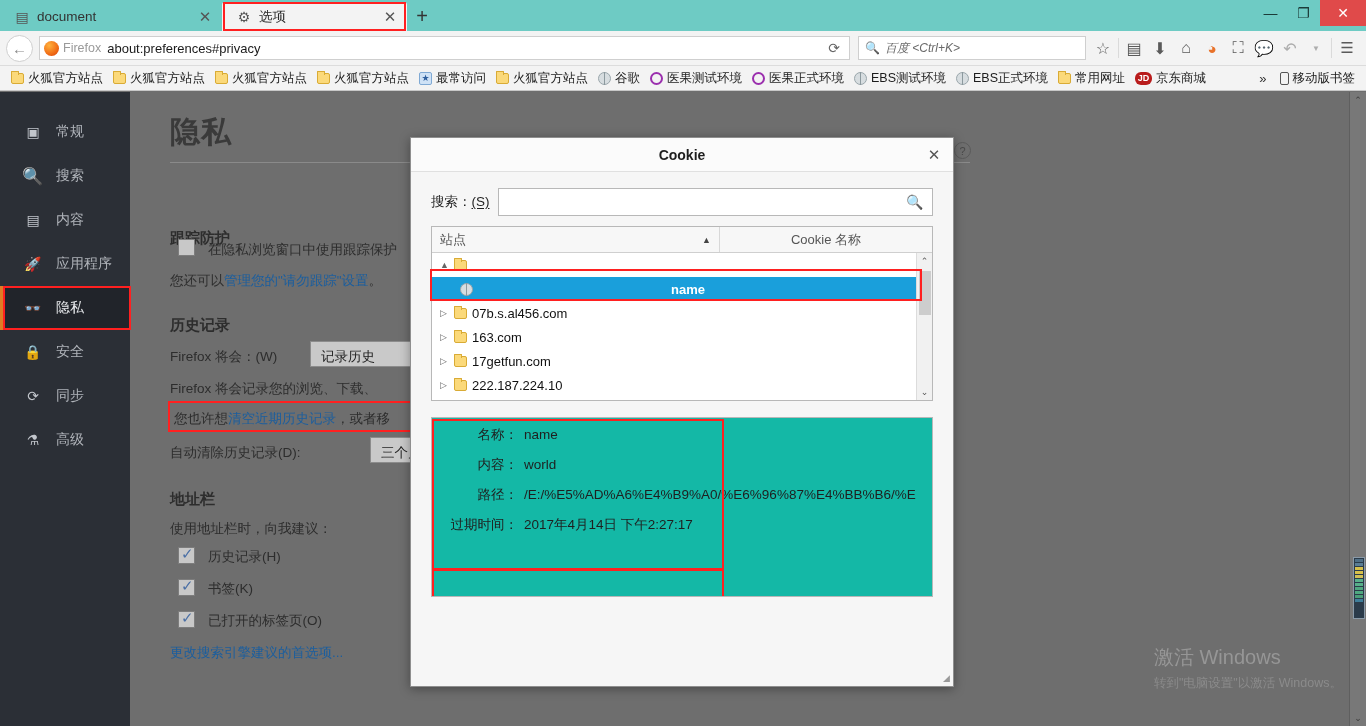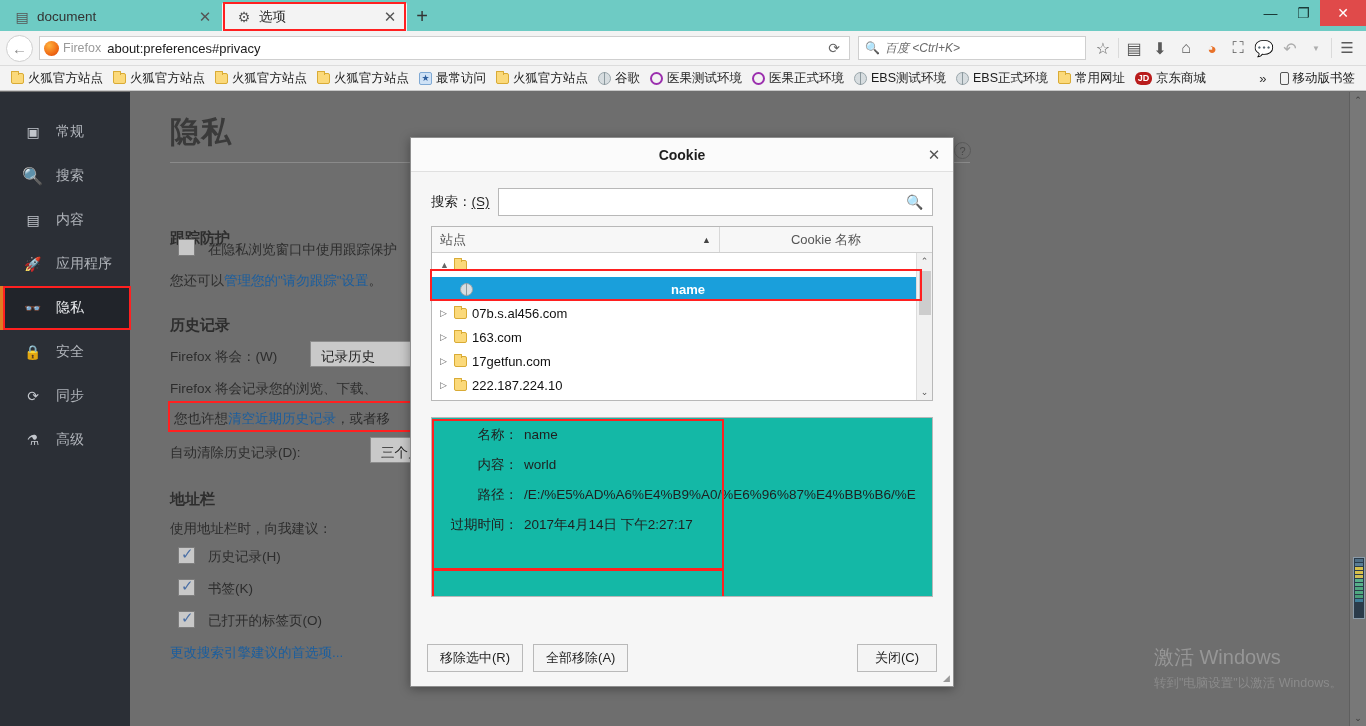--- a/index.html
+++ b/index.html
@@ -649,24 +649,19 @@
       </div>
       <div class="drow">
         <span class="dlabel">过期时间：</span>
         <span class="dvalue">2017年4月14日 下午2:27:17</span>
       </div>
       <div class="red-hl" style="left:0px; top:1px; width:292px; height:152px;"></div>
       <div class="red-hl" style="left:0px; top:150px; width:292px; height:30px;"></div>
     </div>
   </div>
 
-  <div id="dlg-footer">
-    <div class="dbtn">移除选中(R)</div>
-    <div class="dbtn">全部移除(A)</div>
-    <div class="dbtn" id="closebtn">关闭(C)</div>
-  </div>
   <div id="resizer">◢</div>
 </div>
 
 <div id="watermark">
   <div id="wm1">激活 Windows</div>
   <div id="wm2">转到"电脑设置"以激活 Windows。</div>
 </div>
 
 </body></html>

